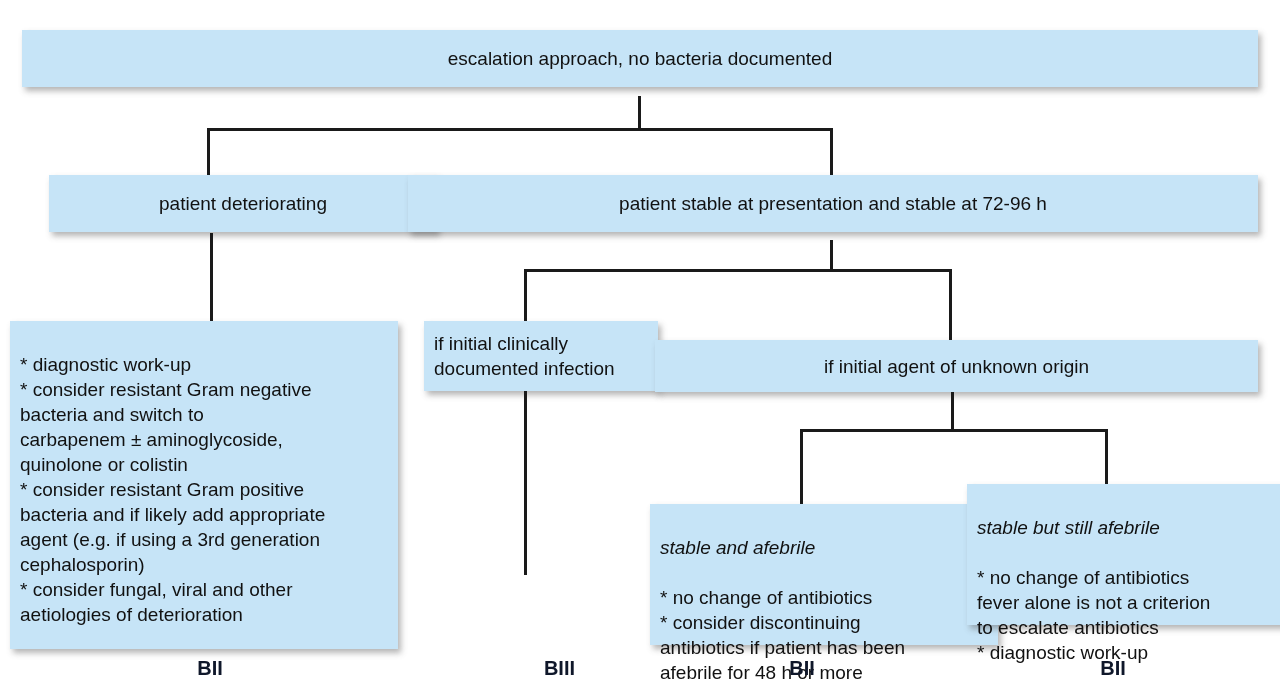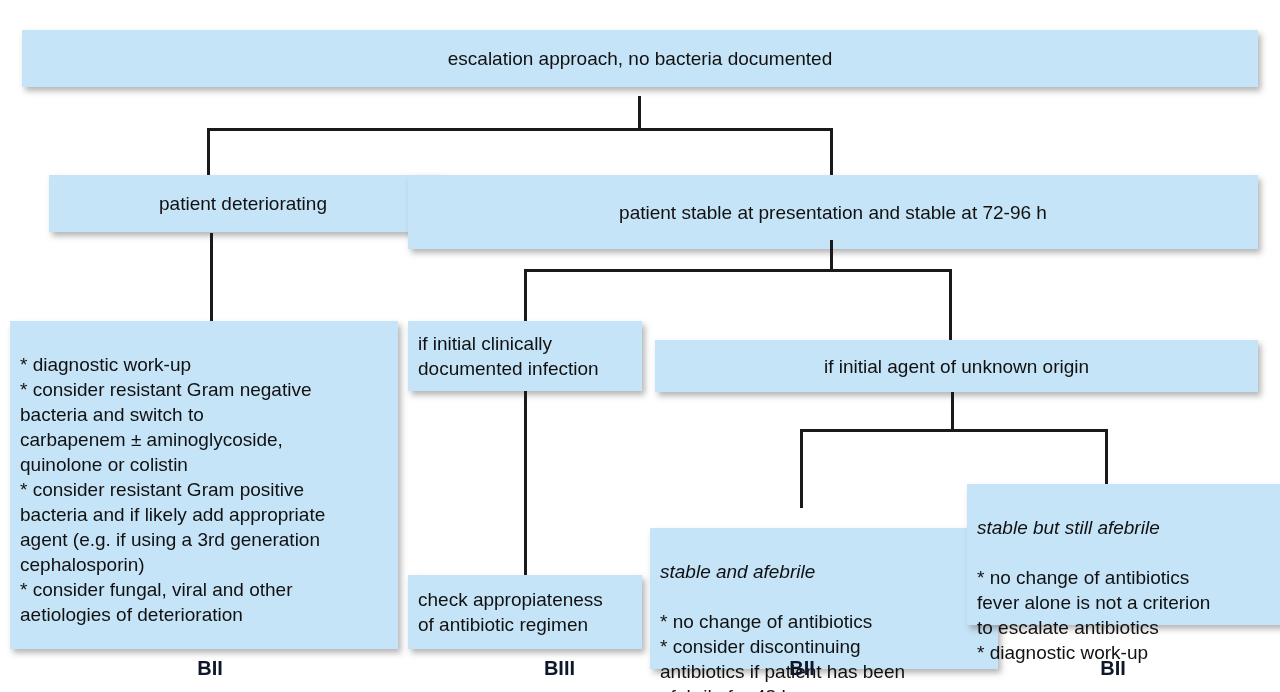--- a/index.html
+++ b/index.html
@@ -67,32 +67,32 @@
   </div>
 
   <div class="connector vline" style="left:638px; top:96px; width:3px; height:34px;"></div>
   <div class="connector hline" style="left:207px; top:128px; width:626px; height:3px;"></div>
   <div class="connector vline" style="left:207px; top:128px; width:3px; height:47px;"></div>
   <div class="connector vline" style="left:830px; top:128px; width:3px; height:47px;"></div>
 
   <div class="node center" style="left:10px; top:175px; width:388px; height:57px;margin-left:39px;">
     <span>patient deteriorating</span>
   </div>
-  <div class="node center" style="left:408px; top:175px; width:850px; height:74px;">
+  <div class="node center" style="left:408px; top:175px; width:850px; height:57px;">
     <span>patient stable at presentation and stable at 72-96 h</span>
   </div>
 
   <div class="connector vline" style="left:210px; top:233px; width:3px; height:88px;"></div>
 
   <div class="connector vline" style="left:830px; top:240px; width:3px; height:31px;"></div>
   <div class="connector hline" style="left:524px; top:269px; width:428px; height:3px;"></div>
   <div class="connector vline" style="left:524px; top:269px; width:3px; height:52px;"></div>
   <div class="connector vline" style="left:949px; top:269px; width:3px; height:71px;"></div>
 
-  <div class="node left" style="left:408px; top:321px; width:234px; height:70px; display:flex; align-items:center;">
+  <div class="node left" style="left:424px; top:321px; width:234px; height:70px; display:flex; align-items:center;">
     <span>if initial clinically
 documented infection</span>
   </div>
   <div class="node center" style="left:655px; top:340px; width:603px; height:52px;">
     <span>if initial agent of unknown origin</span>
   </div>
 
   <div class="connector vline" style="left:524px; top:391px; width:3px; height:184px;"></div>
 
   <div class="connector vline" style="left:951px; top:392px; width:3px; height:39px;"></div>
@@ -107,26 +107,22 @@
 carbapenem ± aminoglycoside,
 quinolone or colistin
 * consider resistant Gram positive
 bacteria and if likely add appropriate
 agent (e.g. if using a 3rd generation
 cephalosporin)
 * consider fungal, viral and other
 aetiologies of deterioration</span>
   </div>
 
-  <div class="node left" style="left:408px; top:575px; width:234px; height:74px; display:flex; align-items:center;">
-    <span>check appropiateness
-of antibiotic regimen</span>
-  </div>
 
-  <div class="node left" style="left:650px; top:528px; width:348px; height:141px;">
+  <div class="node left" style="left:650px; top:504px; width:348px; height:141px;">
     <span class="hdr">stable and afebrile</span>
     <span>* no change of antibiotics
 * consider discontinuing
 antibiotics if patient has been
 afebrile for 48 h or more</span>
   </div>
 
   <div class="node left" style="left:967px; top:484px; width:333px; height:141px;">
     <span class="hdr">stable but still afebrile</span>
     <span>* no change of antibiotics

